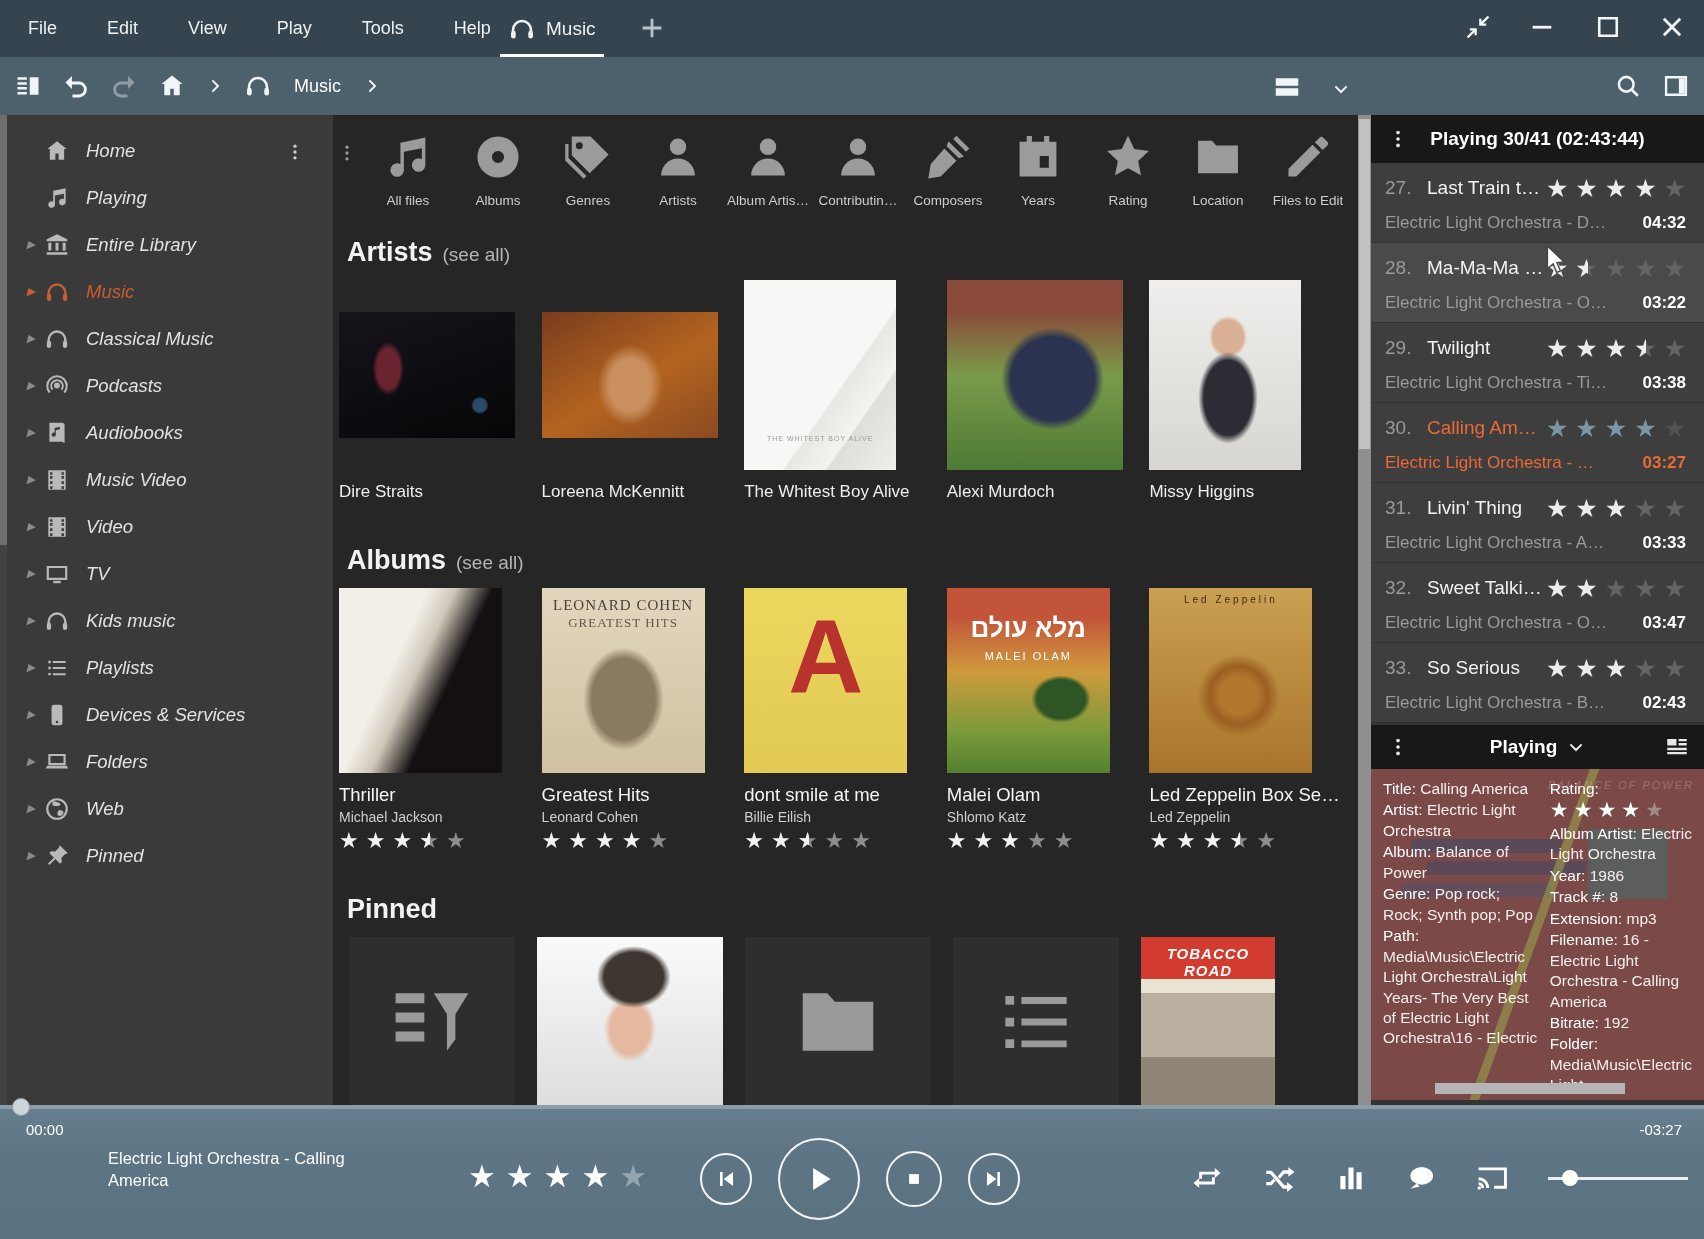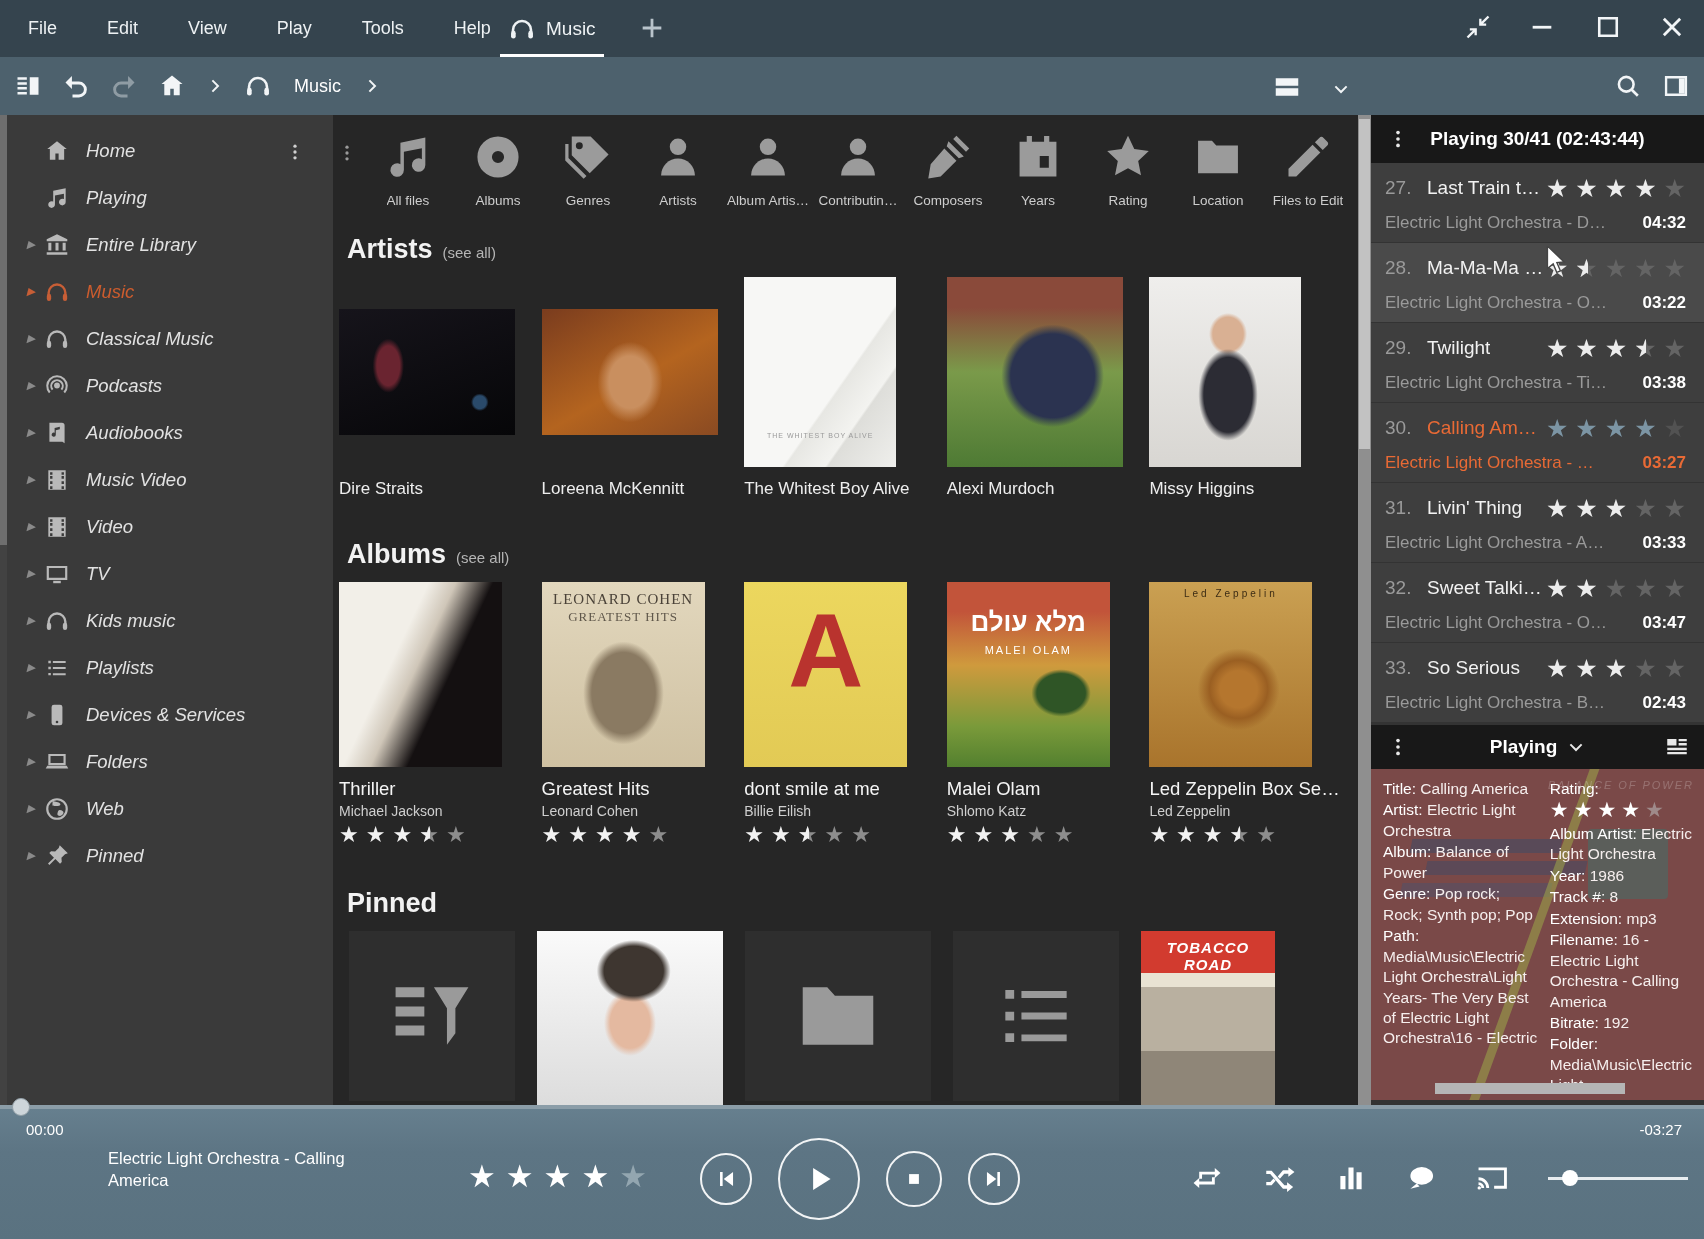--- a/index.html
+++ b/index.html
@@ -63,21 +63,21 @@
   .main-scroll{position:absolute;left:1358px;top:0;width:13px;height:100%;background:#8f8f8f;}
   .main-scroll-thumb{position:absolute;left:1px;top:4px;width:11px;height:330px;background:#c2c2c2;}
   .facet-menu{position:absolute;left:4px;top:28px;color:#9a9a9a;}
   .facet-menu .ic{width:20px;height:20px;}
   .facets{display:flex;padding:16px 0 0 30px;}
   .facet{width:90px;display:flex;flex-direction:column;align-items:center;gap:10px;cursor:default;}
   .facet .ic{width:52px;height:52px;color:#9b9b9b;}
   .facet-label{font-size:13.5px;color:#cdcdcd;white-space:nowrap;overflow:hidden;text-overflow:ellipsis;max-width:88px;}
   .sect-head{margin:26px 0 12px 14px;display:flex;align-items:baseline;gap:10px;}
   .sect-title{font-size:27px;font-weight:bold;color:#f2f2f2;}
-  .sect-suffix{font-size:15px;color:#b5b5b5;margin-top:10px;}
+  .sect-suffix{font-size:19px;color:#b5b5b5;margin-top:10px;}
   .cards{display:flex;padding:0 6px;}
   .card{flex:1 1 0;display:flex;flex-direction:column;align-items:flex-start;cursor:default;}
   .art-box{height:190px;display:flex;align-items:center;justify-content:center;}
   .art{position:relative;overflow:hidden;}
   .art.landscape{width:176px;height:126px;}
   .art.portrait{width:152px;height:190px;}
   .art.tall{width:176px;height:190px;}
   .cname{margin-top:12px;font-size:17px;color:#eee;text-align:center;white-space:nowrap;}
   .alb-art{width:163px;height:185px;position:relative;overflow:hidden;}
   .alb-title{margin-top:11px;font-size:18.5px;color:#f5f5f5;white-space:nowrap;overflow:hidden;text-overflow:ellipsis;max-width:195px;}

